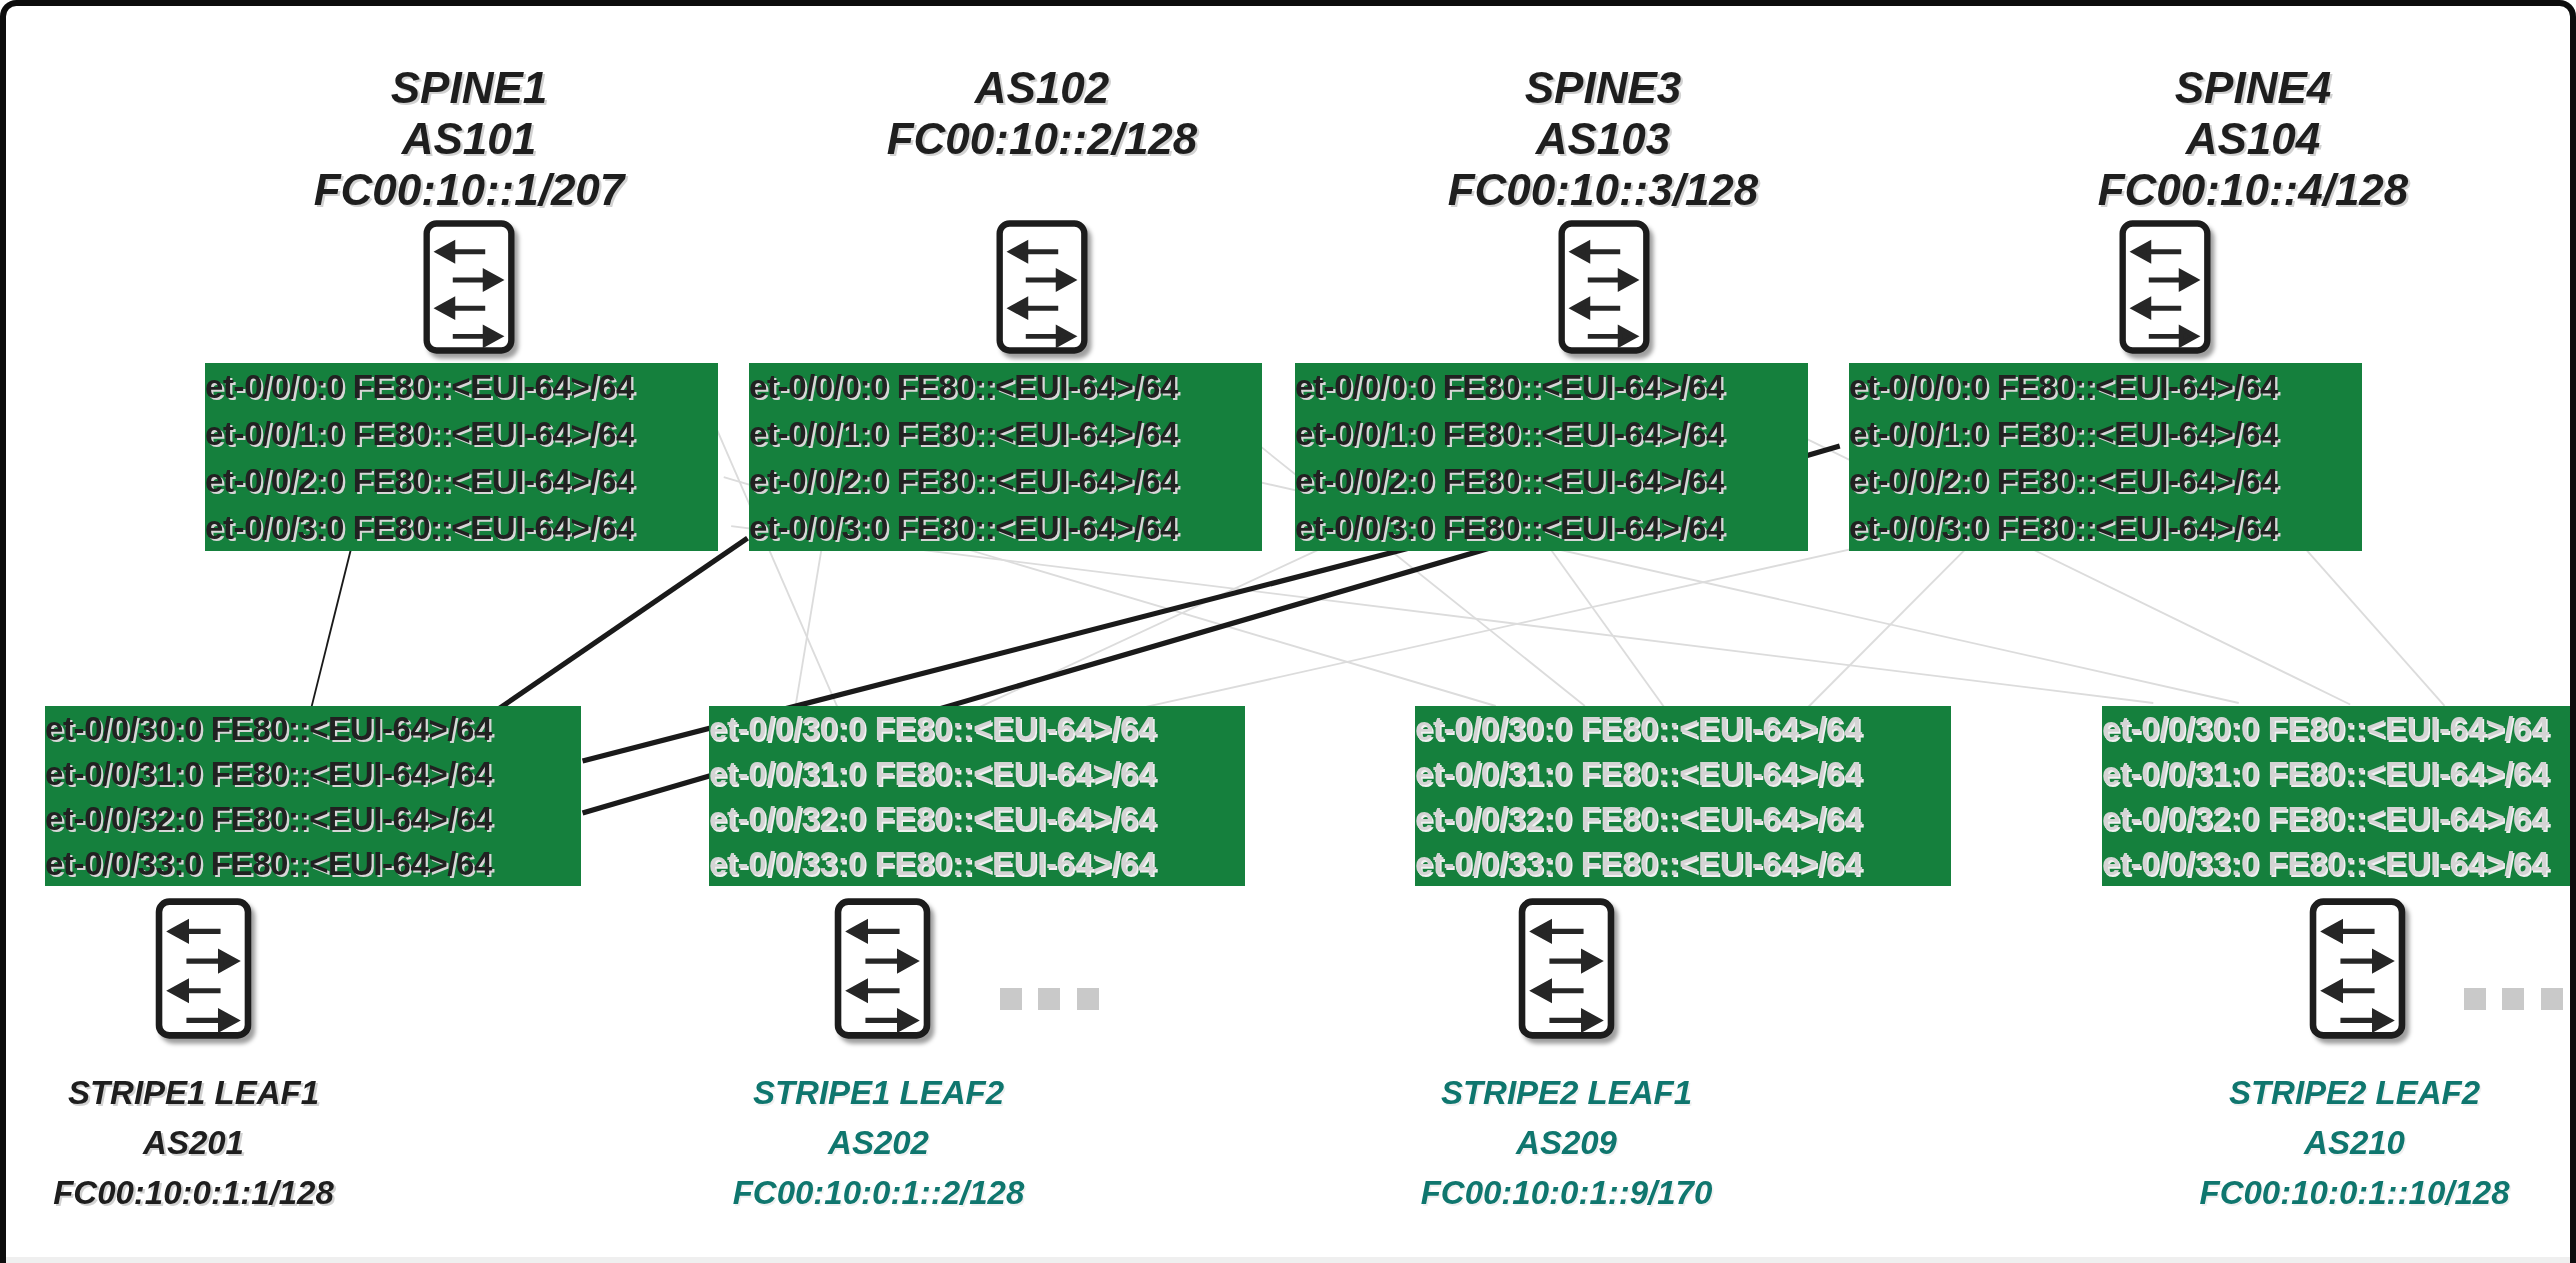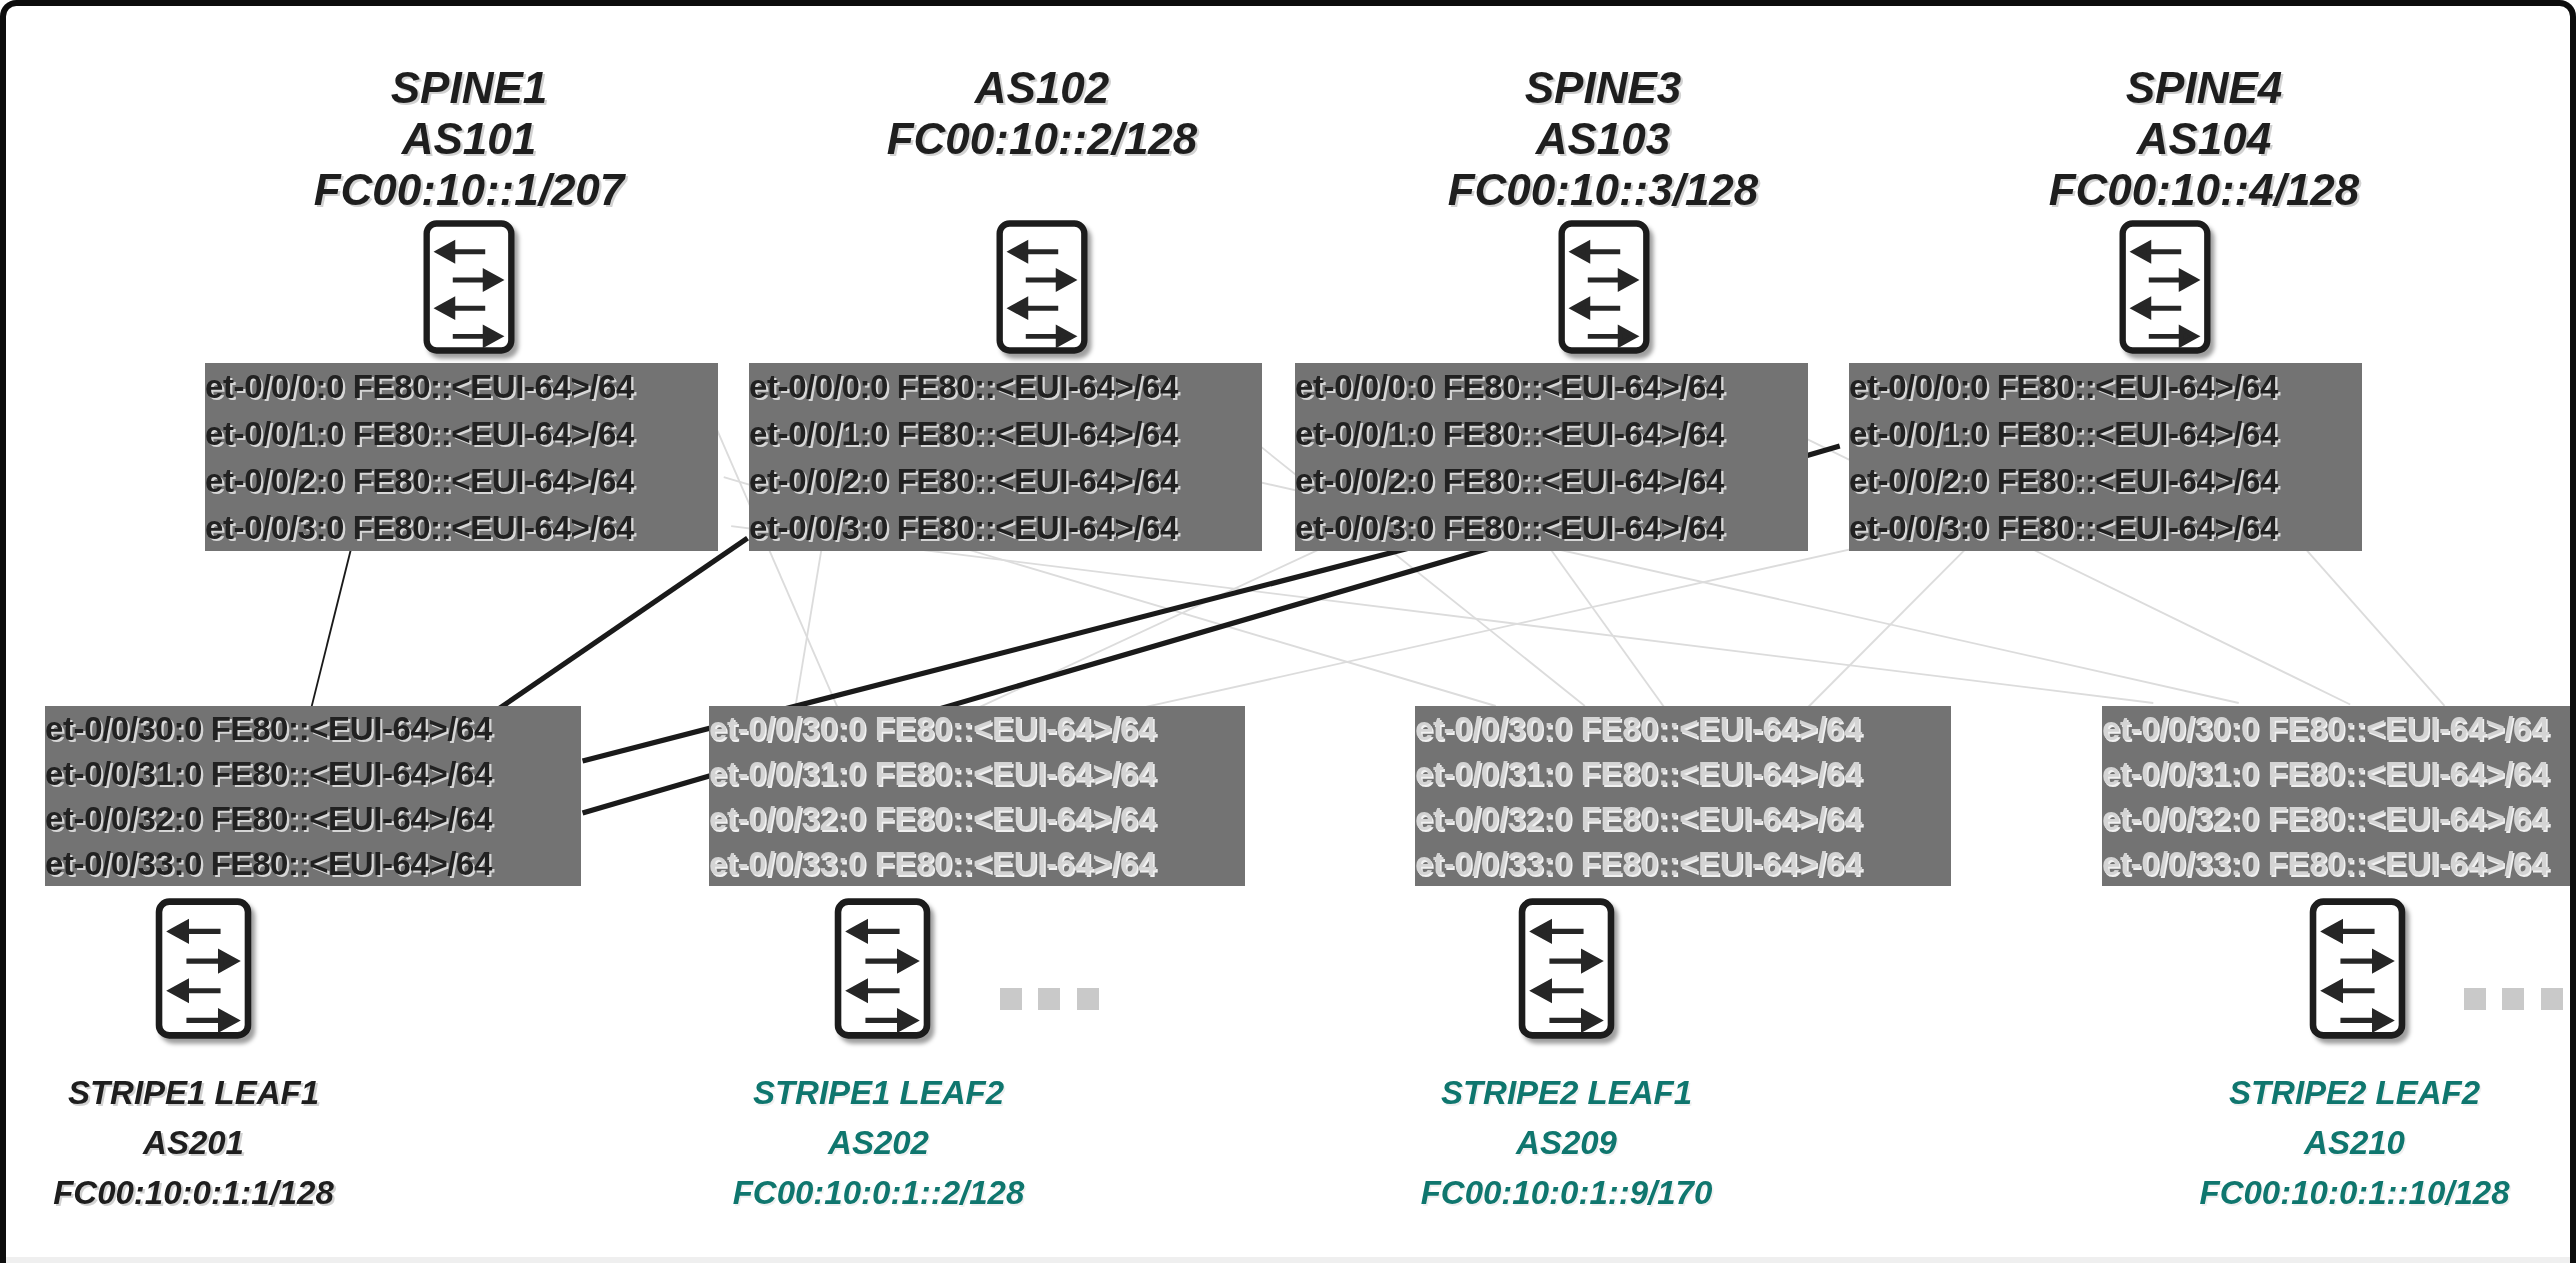--- a/index.html
+++ b/index.html
@@ -19,21 +19,21 @@
   .ntitle{
     position:absolute;width:594px;text-align:center;
     font-size:44px;font-weight:bold;font-style:italic;line-height:51px;
     color:#1e1e1e;text-shadow:2.2px 2.2px 0 #d2d2d2;white-space:nowrap;
   }
   .ltitle{position:absolute;width:669px;text-align:center;
     font-size:33px;font-weight:bold;font-style:italic;line-height:50px;
     color:#1e1e1e;text-shadow:2.2px 2.2px 0 #d2d2d2;white-space:nowrap;}
   .grayed .tline{color:#0f766e;text-shadow:1.5px 1.5px 0 #f0f0f0;}
   .ifblock{
-    position:absolute;background:#737373;
+    position:absolute;background:#15803d;
     font-size:33px;font-weight:bold;color:#212121;
     white-space:nowrap;letter-spacing:-0.4px;
     text-shadow:2.2px 2.2px 0 #d6d6d6;
   }
   .ifblock.spinerows{line-height:47px;width:513px;}
   .ifblock.leafrows{line-height:45px;width:536px;}
   .ifblock.grayed{color:#d4d4d4;text-shadow:1.5px 1.5px 0 #f1f1f1;}
   .icon{position:absolute;filter:drop-shadow(4.5px 5.2px 2.2px rgba(0,0,0,0.38));}
   .dots{position:absolute;display:flex;}
   .dot{width:22px;height:22px;background:#c9c9c9;margin-right:16.3px;}
@@ -119,21 +119,21 @@
   <svg class="icon" style="left:1551px;top:214px" width="94" height="134" viewBox="0 0 126 180">
       <use href="#router-shape"></use>
     </svg>
   <div class="ifblock spinerows" style="left:1289px;top:357px">
     <div>et-0/0/0:0 FE80::&lt;EUI-64&gt;/64</div>
     <div>et-0/0/1:0 FE80::&lt;EUI-64&gt;/64</div>
     <div>et-0/0/2:0 FE80::&lt;EUI-64&gt;/64</div>
     <div>et-0/0/3:0 FE80::&lt;EUI-64&gt;/64</div>
   </div>
 
-  <div class="ntitle" style="left:1901px;top:56px">
+  <div class="ntitle" style="left:1950px;top:56px">
     <div class="tline">SPINE4</div>
     <div class="tline">AS104</div>
     <div class="tline">FC00:10::4/128</div>
   </div>
   <svg class="icon" style="left:2112px;top:214px" width="94" height="134" viewBox="0 0 126 180">
       <use href="#router-shape"></use>
     </svg>
   <div class="ifblock spinerows" style="left:1843px;top:357px">
     <div>et-0/0/0:0 FE80::&lt;EUI-64&gt;/64</div>
     <div>et-0/0/1:0 FE80::&lt;EUI-64&gt;/64</div>

